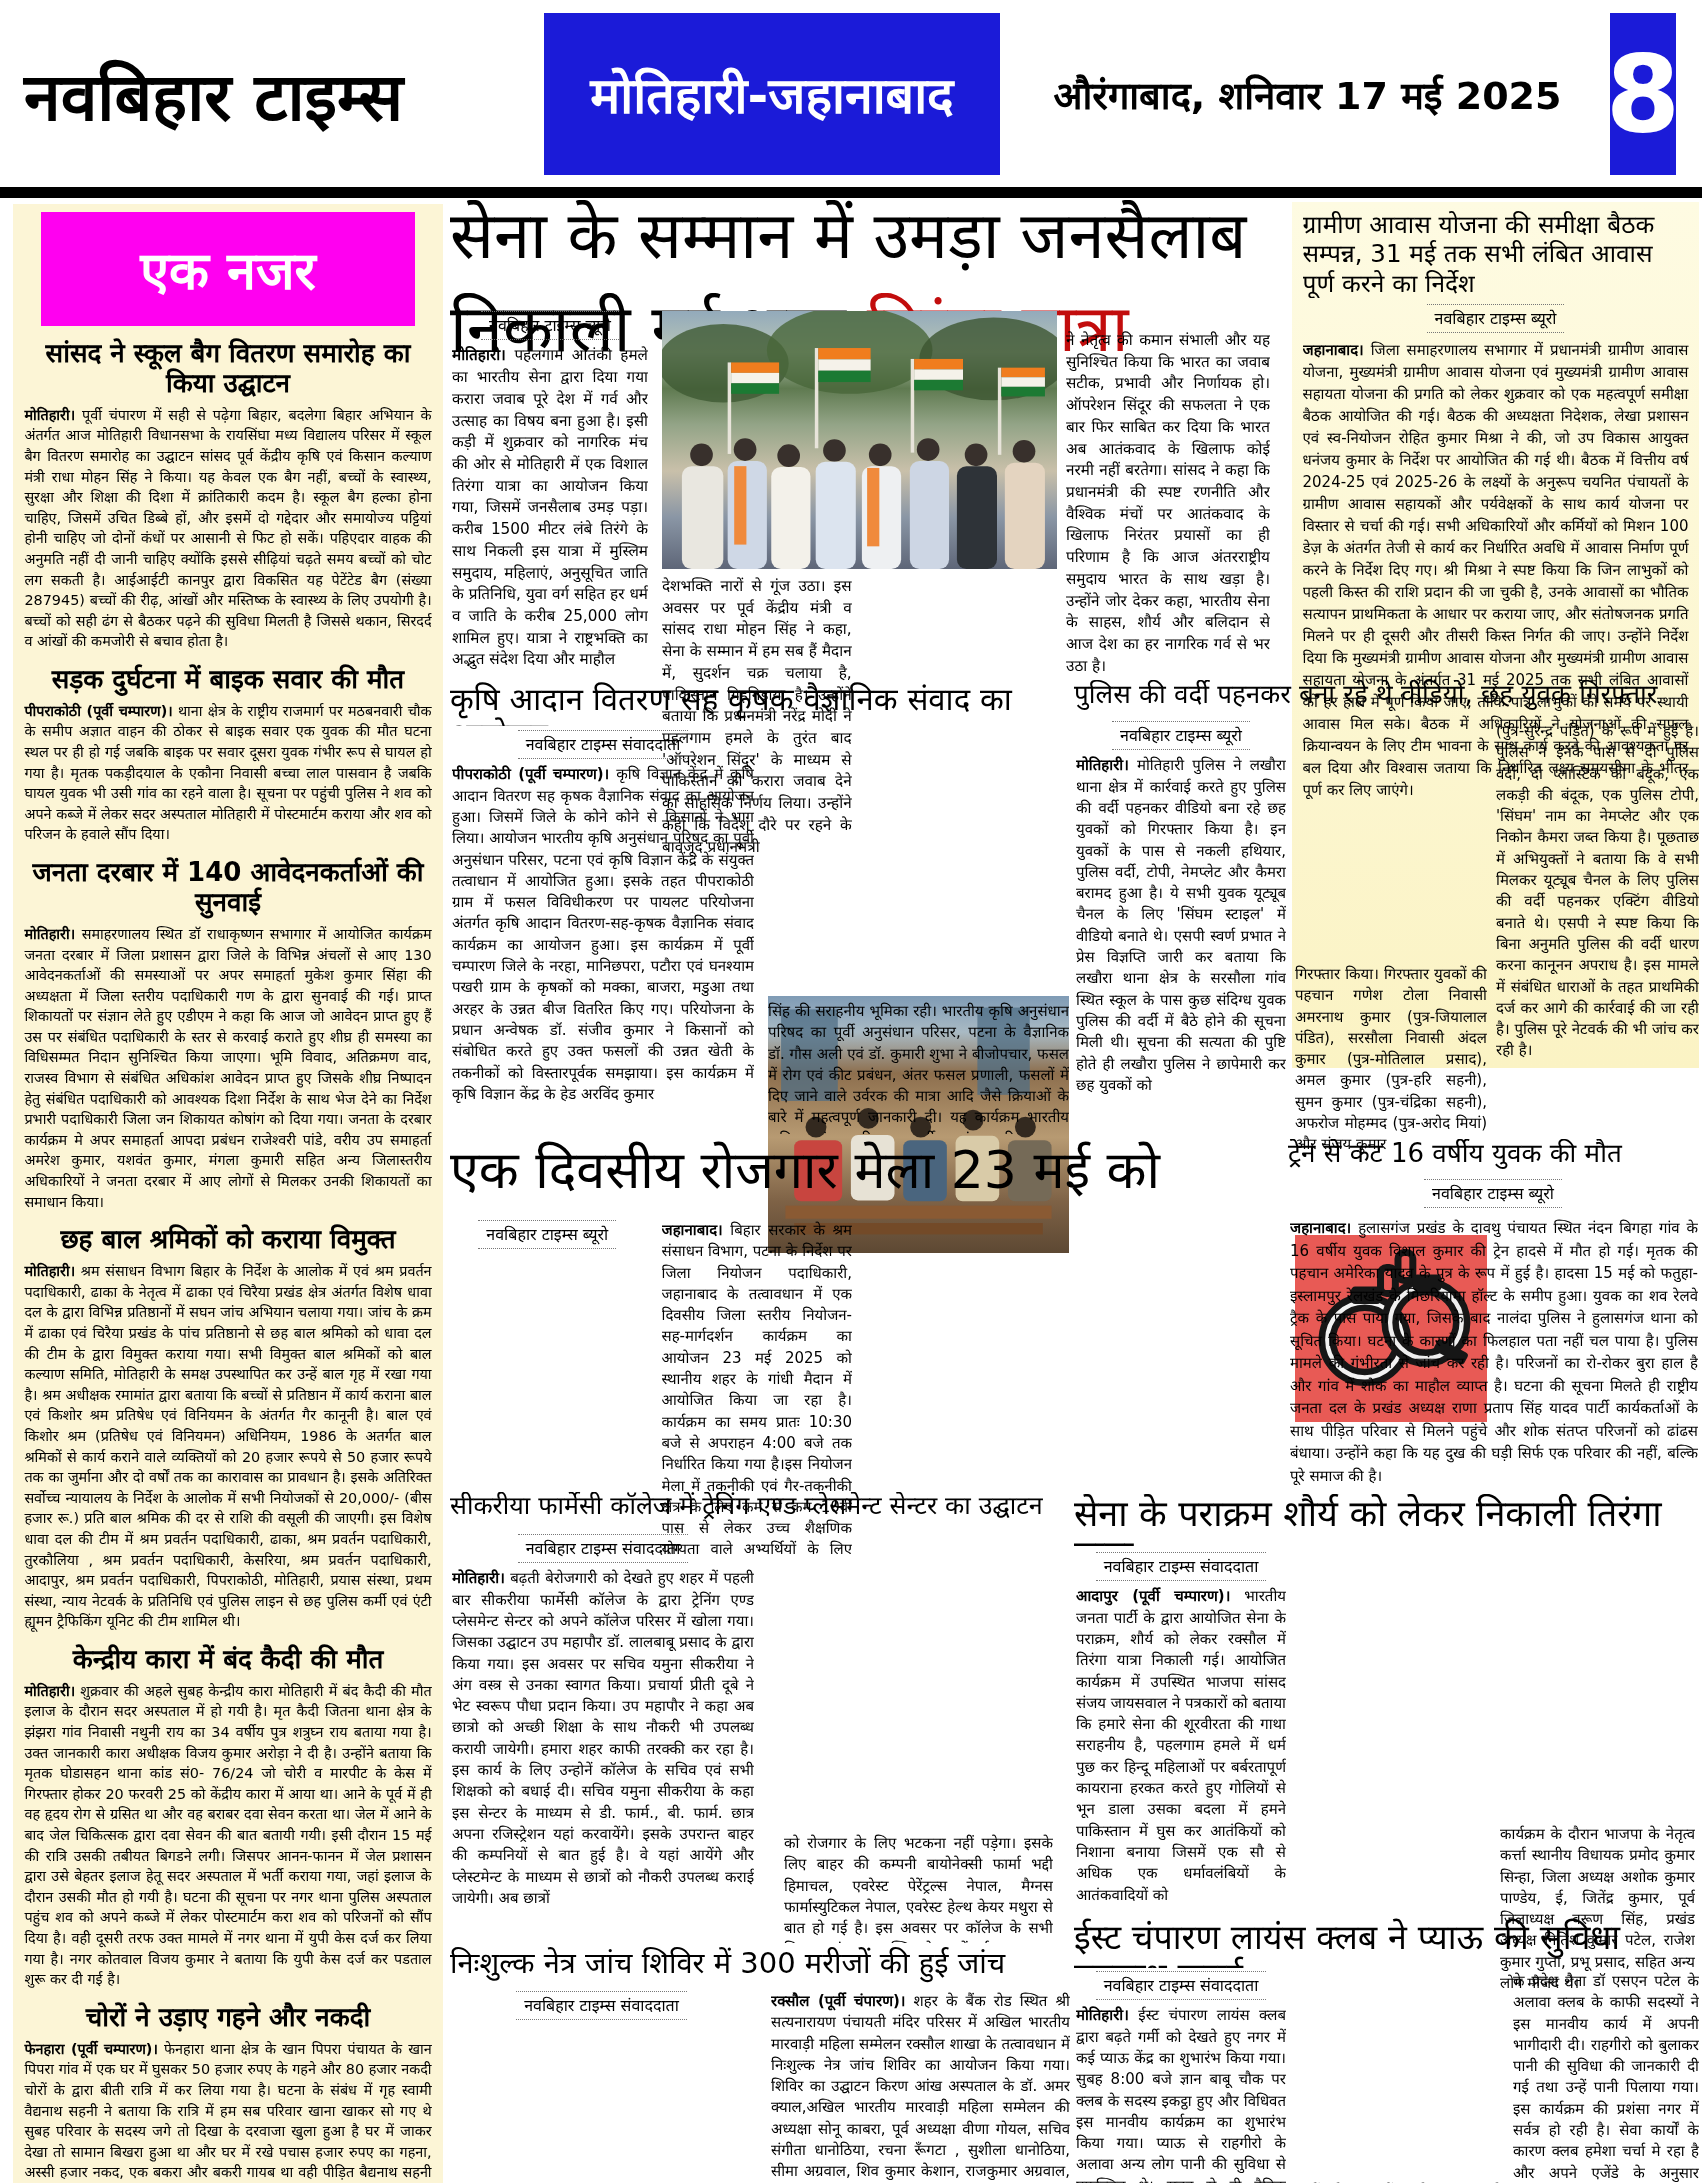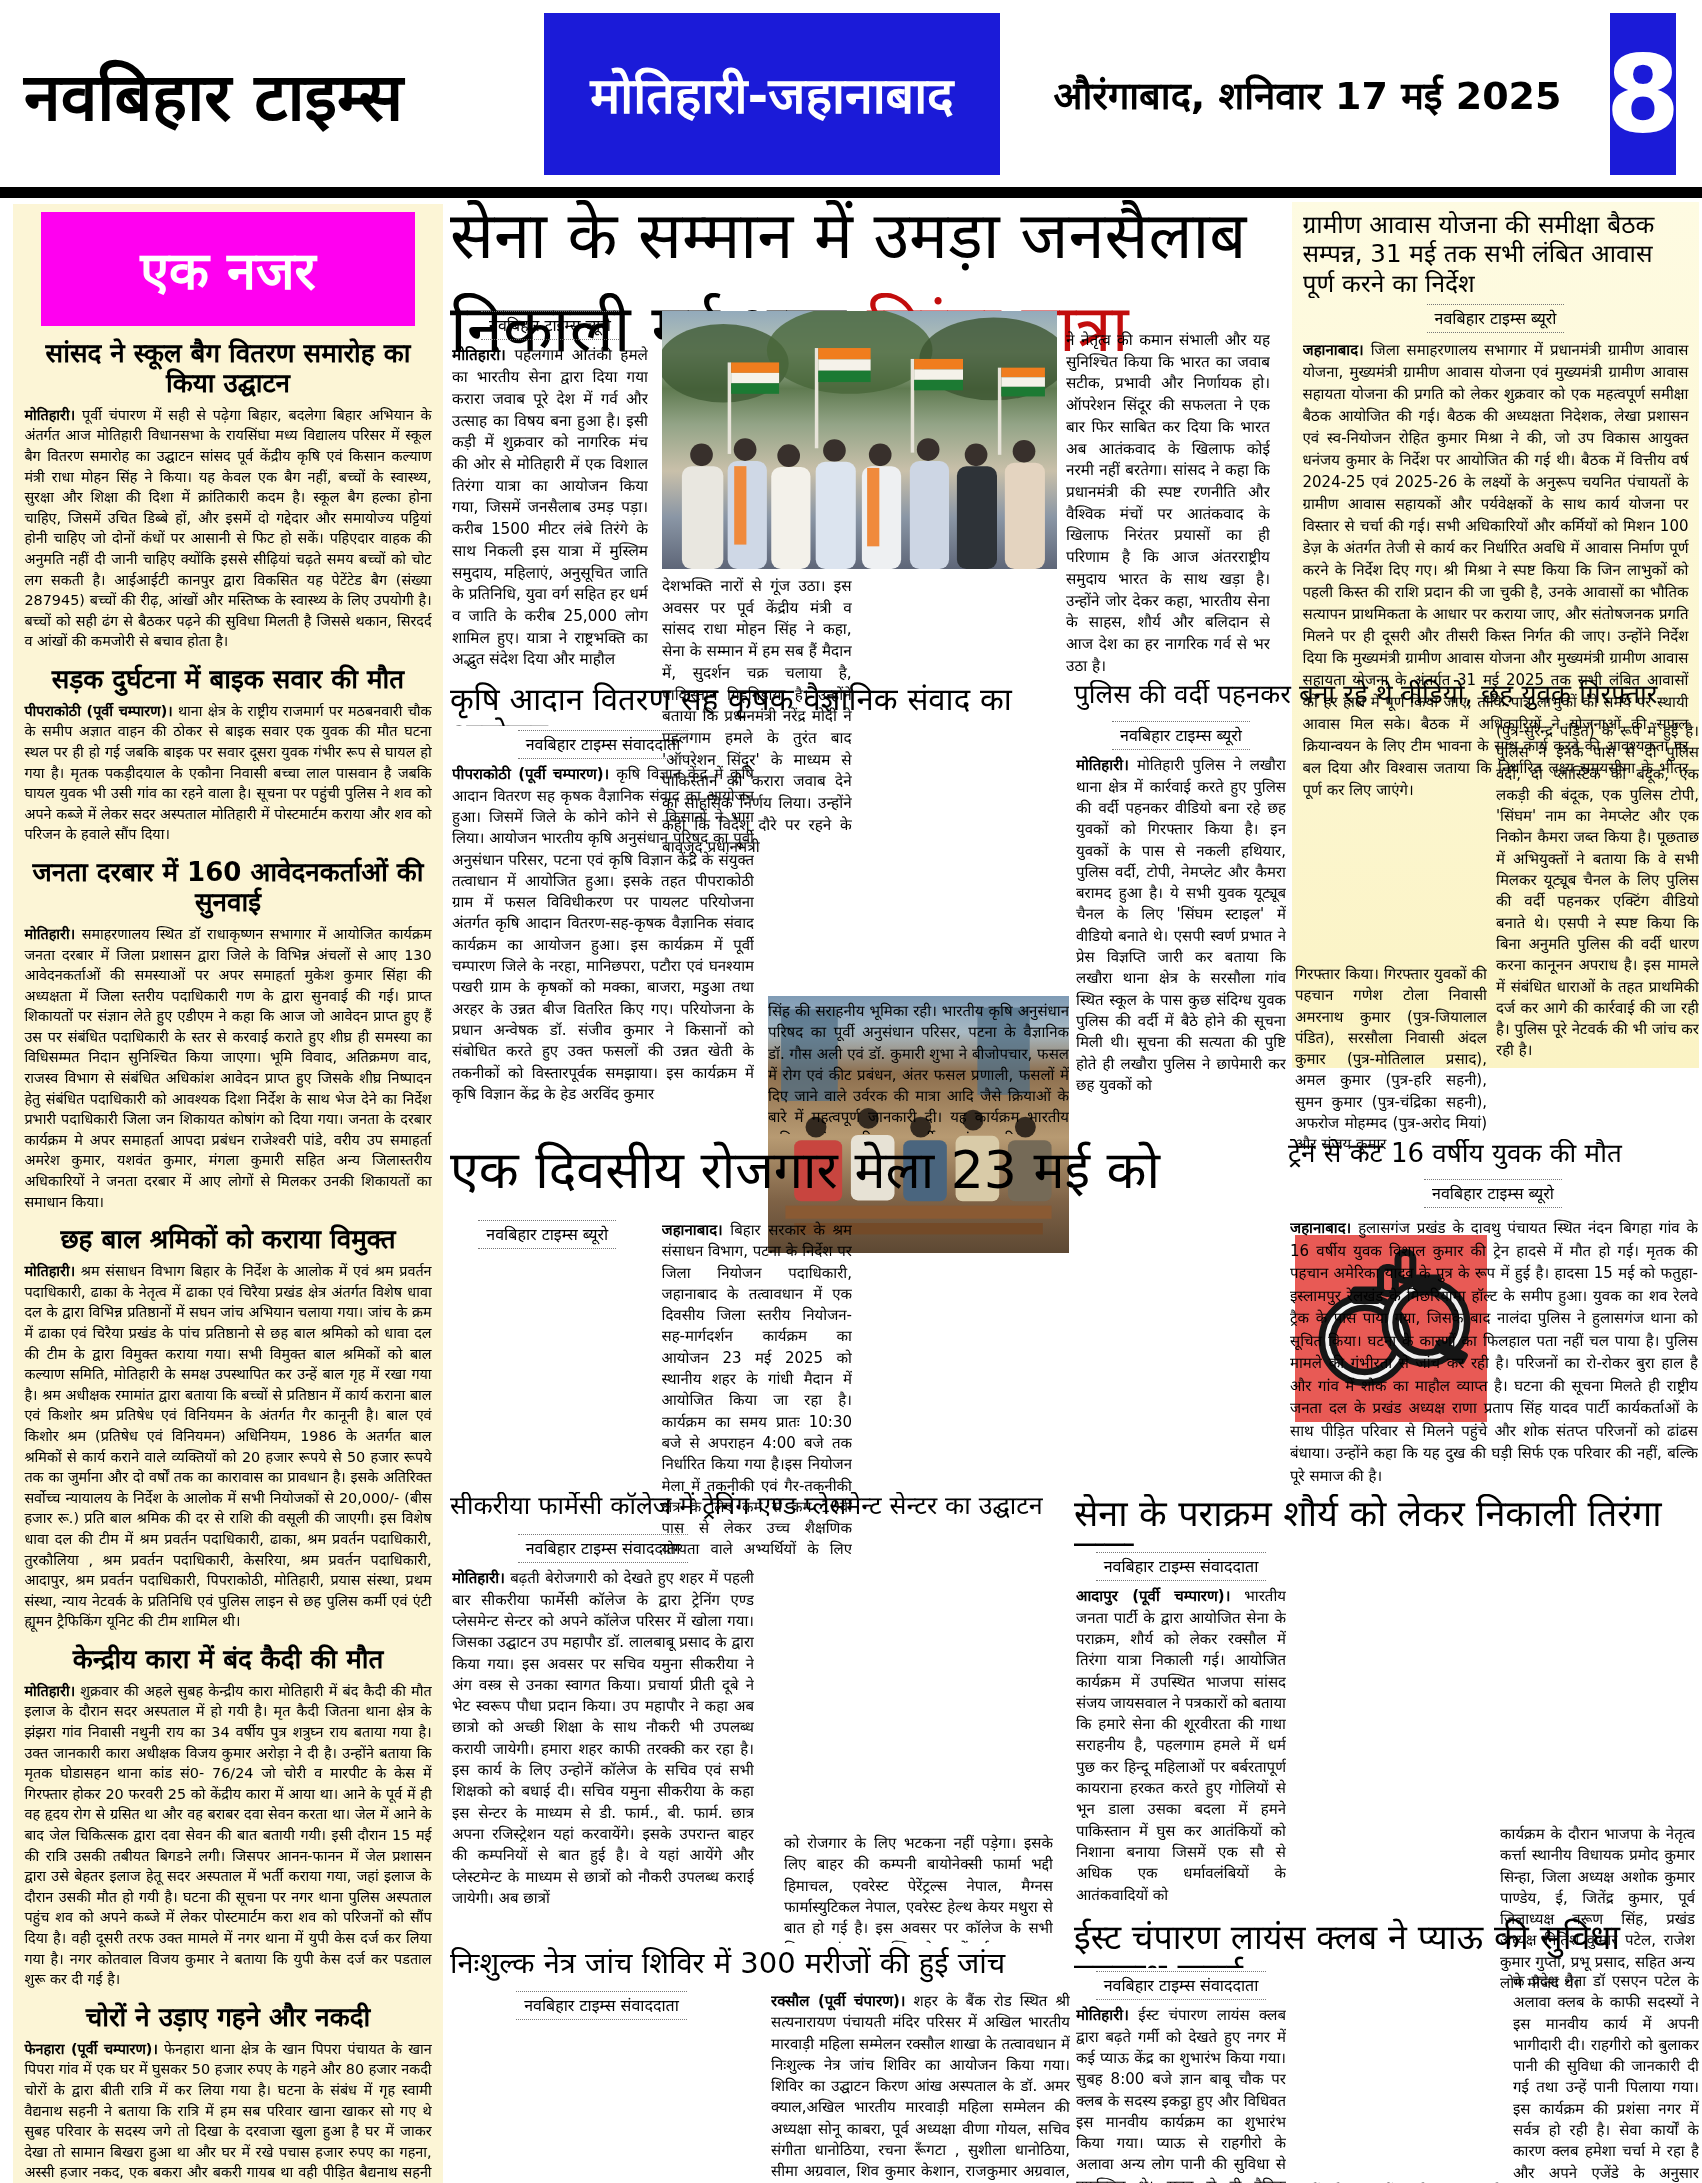--- a/index.html
+++ b/index.html
@@ -44,21 +44,21 @@
 
     <article>
       <h2 class="oghl">सांसद ने स्कूल बैग वितरण समारोह का किया उद्घाटन</h2>
       <p class="ogp"><b class="dl">मोतिहारी।</b> <span>पूर्वी चंपारण में सही से पढ़ेगा बिहार, बदलेगा बिहार अभियान के अंतर्गत आज मोतिहारी विधानसभा के रायसिंघा मध्य विद्यालय परिसर में स्कूल बैग वितरण समारोह का उद्घाटन सांसद पूर्व केंद्रीय कृषि एवं किसान कल्याण मंत्री राधा मोहन सिंह ने किया। यह केवल एक बैग नहीं, बच्चों के स्वास्थ्य, सुरक्षा और शिक्षा की दिशा में क्रांतिकारी कदम है। स्कूल बैग हल्का होना चाहिए, जिसमें उचित डिब्बे हों, और इसमें दो गद्देदार और समायोज्य पट्टियां होनी चाहिए जो दोनों कंधों पर आसानी से फिट हो सकें। पहिएदार वाहक की अनुमति नहीं दी जानी चाहिए क्योंकि इससे सीढ़ियां चढ़ते समय बच्चों को चोट लग सकती है। आईआईटी कानपुर द्वारा विकसित यह पेटेंटेड बैग (संख्या 287945) बच्चों की रीढ़, आंखों और मस्तिष्क के स्वास्थ्य के लिए उपयोगी है। बच्चों को सही ढंग से बैठकर पढ़ने की सुविधा मिलती है जिससे थकान, सिरदर्द व आंखों की कमजोरी से बचाव होता है।</span></p>
     </article>
     <article>
       <h2 class="oghl">सड़क दुर्घटना में बाइक सवार की मौत</h2>
       <p class="ogp"><b class="dl">पीपराकोठी (पूर्वी चम्पारण)।</b> <span>थाना क्षेत्र के राष्ट्रीय राजमार्ग पर मठबनवारी चौक के समीप अज्ञात वाहन की ठोकर से बाइक सवार एक युवक की मौत घटना स्थल पर ही हो गई जबकि बाइक पर सवार दूसरा युवक गंभीर रूप से घायल हो गया है। मृतक पकड़ीदयाल के एकौना निवासी बच्चा लाल पासवान है जबकि घायल युवक भी उसी गांव का रहने वाला है। सूचना पर पहुंची पुलिस ने शव को अपने कब्जे में लेकर सदर अस्पताल मोतिहारी में पोस्टमार्टम कराया और शव को परिजन के हवाले सौंप दिया।</span></p>
     </article>
     <article>
-      <h2 class="oghl">जनता दरबार में 160 आवेदनकर्ताओं की सुनवाई</h2>
+      <h2 class="oghl">जनता दरबार में 140 आवेदनकर्ताओं की सुनवाई</h2>
       <p class="ogp"><b class="dl">मोतिहारी।</b> <span>समाहरणालय स्थित डॉ राधाकृष्णन सभागार में आयोजित कार्यक्रम जनता दरबार में जिला प्रशासन द्वारा जिले के विभिन्न अंचलों से आए 130 आवेदनकर्ताओं की समस्याओं पर अपर समाहर्ता मुकेश कुमार सिंहा की अध्यक्षता में जिला स्तरीय पदाधिकारी गण के द्वारा सुनवाई की गई। प्राप्त शिकायतों पर संज्ञान लेते हुए एडीएम ने कहा कि आज जो आवेदन प्राप्त हुए हैं उस पर संबंधित पदाधिकारी के स्तर से करवाई कराते हुए शीघ्र ही समस्या का विधिसम्मत निदान सुनिश्चित किया जाएगा। भूमि विवाद, अतिक्रमण वाद, राजस्व विभाग से संबंधित अधिकांश आवेदन प्राप्त हुए जिसके शीघ्र निष्पादन हेतु संबंधित पदाधिकारी को आवश्यक दिशा निर्देश के साथ भेज देने का निर्देश प्रभारी पदाधिकारी जिला जन शिकायत कोषांग को दिया गया। जनता के दरबार कार्यक्रम मे अपर समाहर्ता आपदा प्रबंधन राजेश्वरी पांडे, वरीय उप समाहर्ता अमरेश कुमार, यशवंत कुमार, मंगला कुमारी सहित अन्य जिलास्तरीय अधिकारियों ने जनता दरबार में आए लोगों से मिलकर उनकी शिकायतों का समाधान किया।</span></p>
     </article>
     <article>
       <h2 class="oghl">छह बाल श्रमिकों को कराया विमुक्त</h2>
       <p class="ogp"><b class="dl">मोतिहारी।</b> <span>श्रम संसाधन विभाग बिहार के निर्देश के आलोक में एवं श्रम प्रवर्तन पदाधिकारी, ढाका के नेतृत्व में ढाका एवं चिरैया प्रखंड क्षेत्र अंतर्गत विशेष धावा दल के द्वारा विभिन्न प्रतिष्ठानों में सघन जांच अभियान चलाया गया। जांच के क्रम में ढाका एवं चिरैया प्रखंड के पांच प्रतिष्ठानो से छह बाल श्रमिको को धावा दल की टीम के द्वारा विमुक्त कराया गया। सभी विमुक्त बाल श्रमिकों को बाल कल्याण समिति, मोतिहारी के समक्ष उपस्थापित कर उन्हें बाल गृह में रखा गया है। श्रम अधीक्षक रमामांत द्वारा बताया कि बच्चों से प्रतिष्ठान में कार्य कराना बाल एवं किशोर श्रम प्रतिषेध एवं विनियमन के अंतर्गत गैर कानूनी है। बाल एवं किशोर श्रम (प्रतिषेध एवं विनियमन) अधिनियम, 1986 के अतर्गत बाल श्रमिकों से कार्य कराने वाले व्यक्तियों को 20 हजार रूपये से 50 हजार रूपये तक का जुर्माना और दो वर्षों तक का कारावास का प्रावधान है। इसके अतिरिक्त सर्वोच्च न्यायालय के निर्देश के आलोक में सभी नियोजकों से 20,000/- (बीस हजार रू.) प्रति बाल श्रमिक की दर से राशि की वसूली की जाएगी। इस विशेष धावा दल की टीम में श्रम प्रवर्तन पदाधिकारी, ढाका, श्रम प्रवर्तन पदाधिकारी, तुरकौलिया , श्रम प्रवर्तन पदाधिकारी, केसरिया, श्रम प्रवर्तन पदाधिकारी, आदापुर, श्रम प्रवर्तन पदाधिकारी, पिपराकोठी, मोतिहारी, प्रयास संस्था, प्रथम संस्था, न्याय नेटवर्क के प्रतिनिधि एवं पुलिस लाइन से छह पुलिस कर्मी एवं एंटी ह्यूमन ट्रैफिकिंग यूनिट की टीम शामिल थी।</span></p>
     </article>
     <article>
       <h2 class="oghl">केन्द्रीय कारा में बंद कैदी की मौत</h2>
       <p class="ogp"><b class="dl">मोतिहारी।</b> <span>शुक्रवार की अहले सुबह केन्द्रीय कारा मोतिहारी में बंद कैदी की मौत इलाज के दौरान सदर अस्पताल में हो गयी है। मृत कैदी जितना थाना क्षेत्र के झंझरा गांव निवासी नथुनी राय का 34 वर्षीय पुत्र शत्रुघ्न राय बताया गया है। उक्त जानकारी कारा अधीक्षक विजय कुमार अरोड़ा ने दी है। उन्होंने बताया कि मृतक घोडासहन थाना कांड सं0- 76/24 जो चोरी व मारपीट के केस में गिरफ्तार होकर 20 फरवरी 25 को केंद्रीय कारा में आया था। आने के पूर्व में ही वह हृदय रोग से ग्रसित था और वह बराबर दवा सेवन करता था। जेल में आने के बाद जेल चिकित्सक द्वारा दवा सेवन की बात बतायी गयी। इसी दौरान 15 मई की रात्रि उसकी तबीयत बिगडने लगी। जिसपर आनन-फानन में जेल प्रशासन द्वारा उसे बेहतर इलाज हेतू सदर अस्पताल में भर्ती कराया गया, जहां इलाज के दौरान उसकी मौत हो गयी है। घटना की सूचना पर नगर थाना पुलिस अस्पताल पहुंच शव को अपने कब्जे में लेकर पोस्टमार्टम करा शव को परिजनों को सौंप दिया है। वही दूसरी तरफ उक्त मामले में नगर थाना में युपी केस दर्ज कर लिया गया है। नगर कोतवाल विजय कुमार ने बताया कि युपी केस दर्ज कर पडताल शुरू कर दी गई है।</span></p>
     </article>

